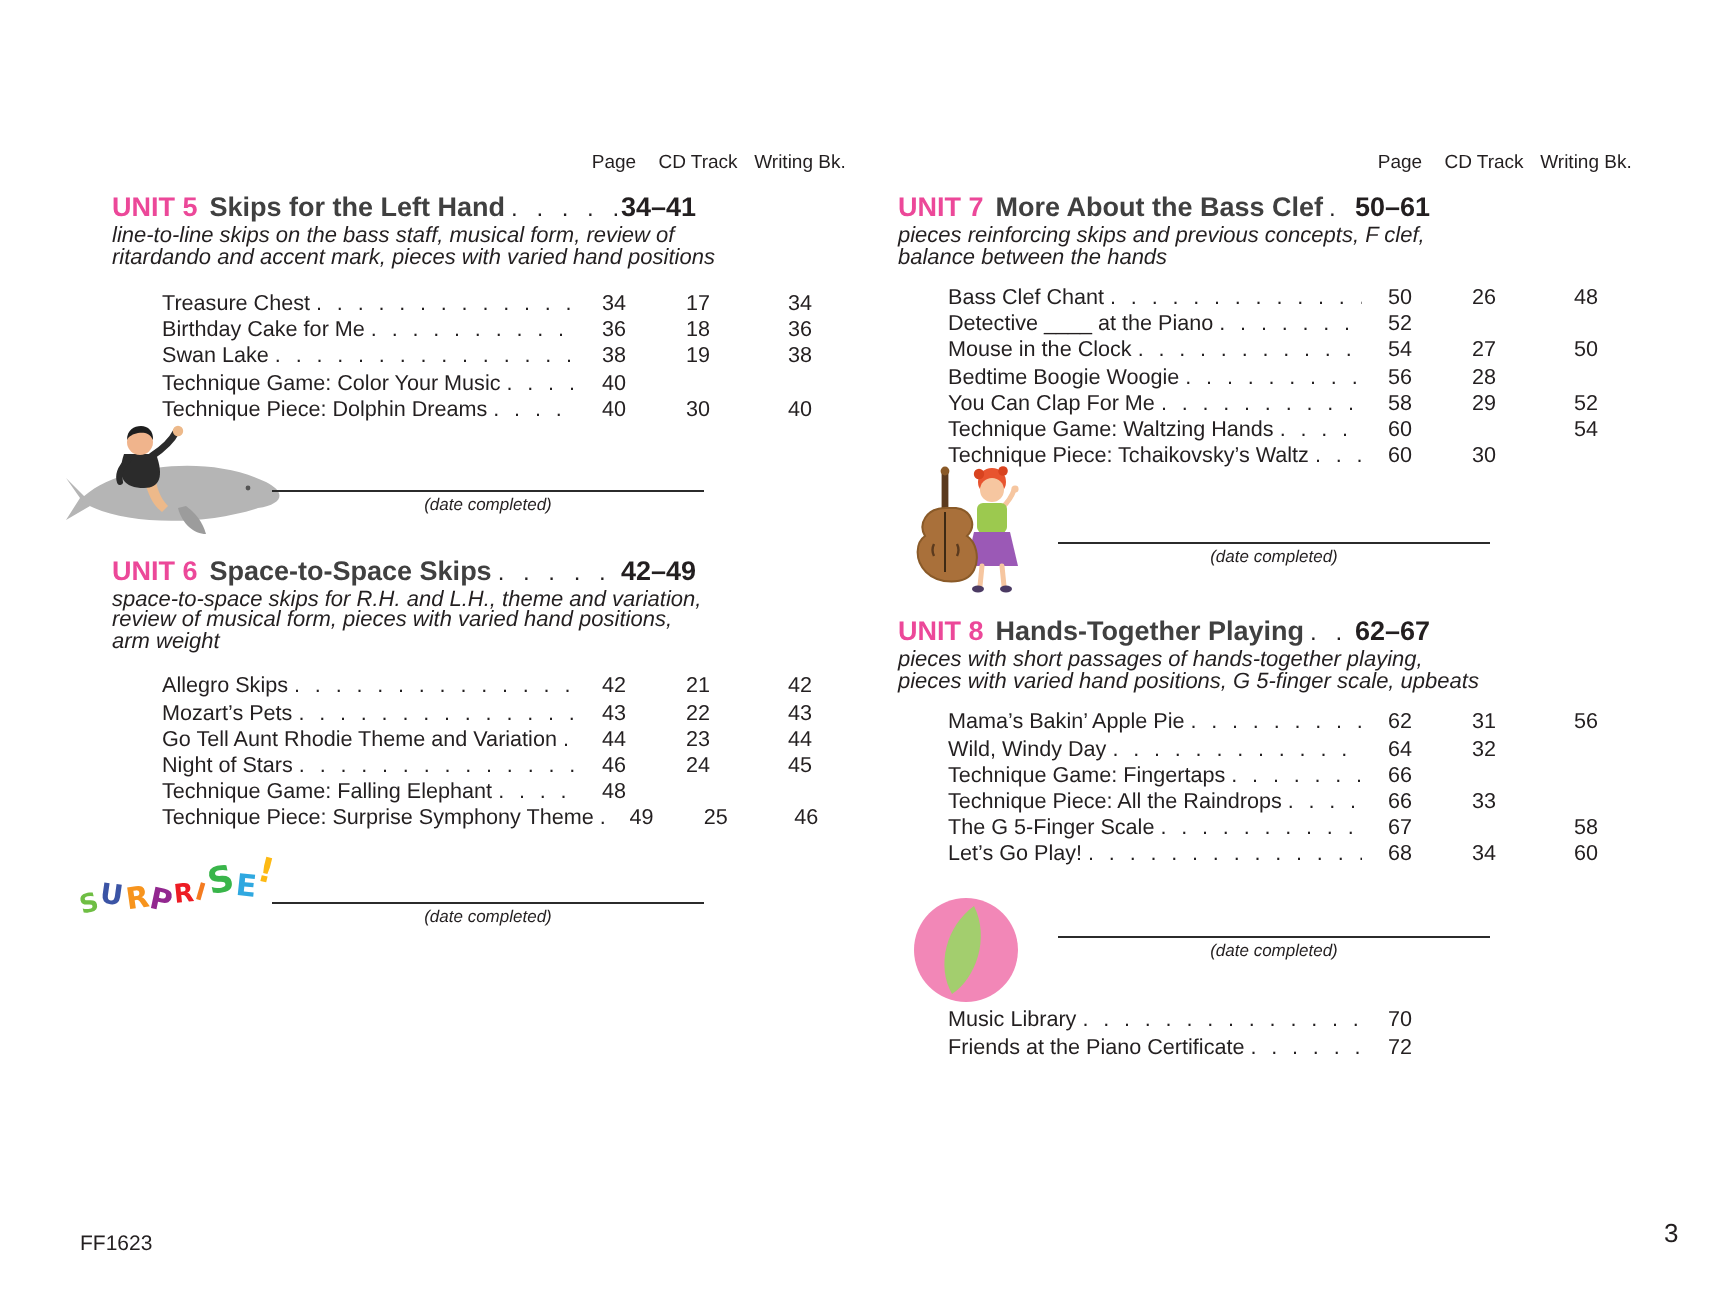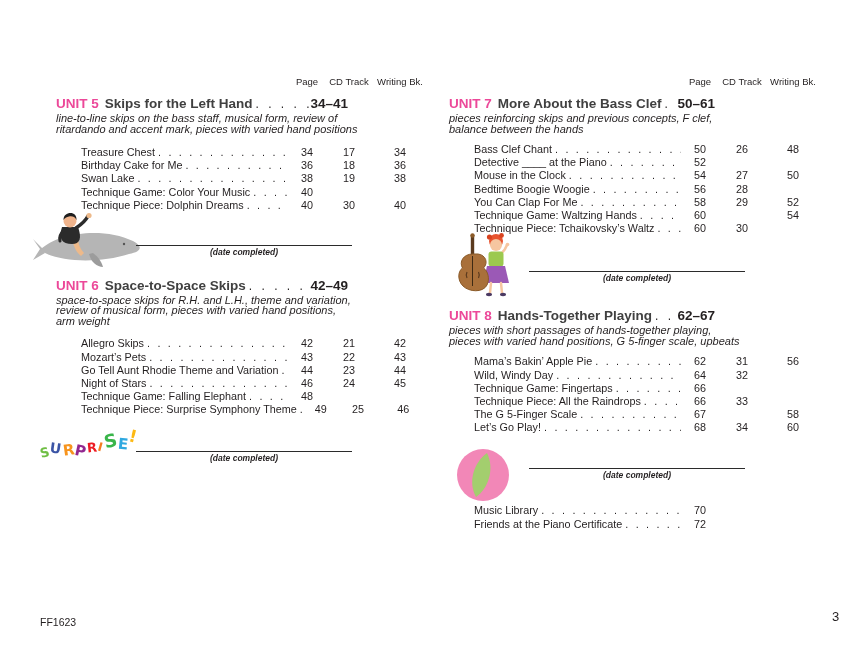--- a/index.html
+++ b/index.html
@@ -36,21 +36,21 @@
   .item-row{display:flex;align-items:baseline;height:13.2px;font-size:10.8px;}
   .item-title{padding-left:25px;white-space:nowrap;}
 
   .completed{position:relative;}
   .completed-u5{margin-top:2px;height:52px;margin-bottom:12px;}
   .completed-surprise{margin-top:14px;height:42px;}
   .completed-u7{height:66px;}
   .completed-u8{margin-top:13px;height:54px;}
   .extras{margin-top:3px;}
 
-  .sig{position:absolute;left:80px;width:216px;font-weight:bold;}
+  .sig{position:absolute;left:80px;width:216px;}
   .sig-u5{top:31px;}
   .sig-surprise{top:20px;}
   .sig-u7{top:36px;}
   .sig-u8{top:21px;}
   .sig-line{border-top:1.6px solid #2b2b2b;width:216px;height:0;}
   .sig-label{width:216px;text-align:center;font-style:italic;font-size:8.5px;margin-top:1px;color:#231f20;}
 
   .mascot{position:absolute;}
   .mascot-dolphin{left:-24px;top:-2px;}
   .mascot-cello{left:0px;top:-3px;}

